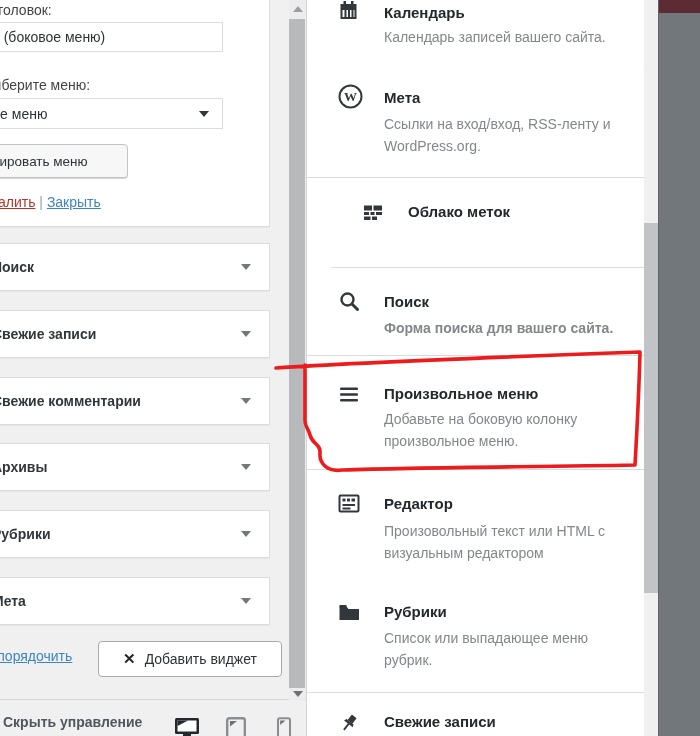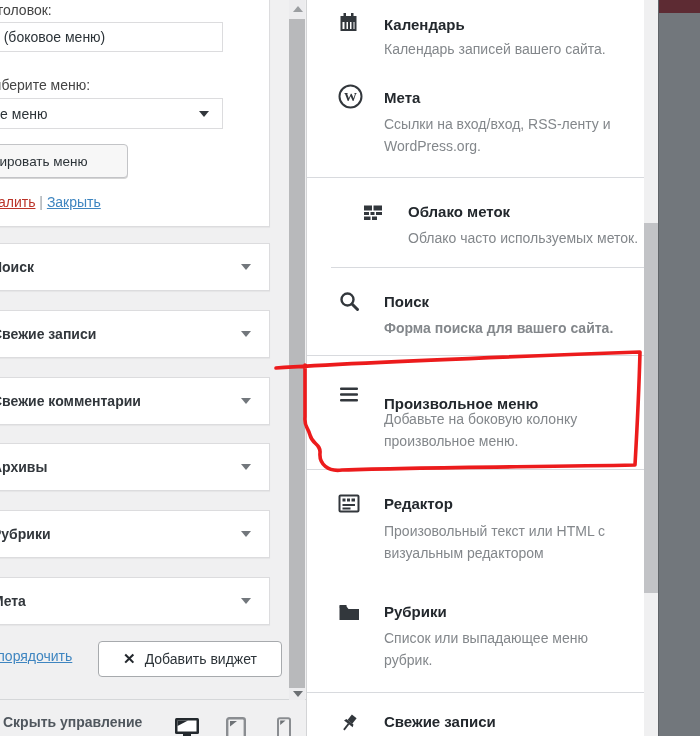--- a/index.html
+++ b/index.html
@@ -62,25 +62,25 @@
   .sb-arrow.down{top:691px;border-top:6px solid #6b6f73;}
 
   
   .panel{position:absolute;left:306px;top:0;width:352px;height:736px;background:#fff;
          border-left:1px solid #d3d4d6;}
   .tile{position:absolute;left:0;width:337px;background:#fff;border-bottom:1px solid #d8dade;cursor:pointer;}
   .tile-icon{position:absolute;left:31px;width:22px;height:22px;}
   .tile-title{position:absolute;left:77px;font-size:15px;font-weight:700;color:#23282d;}
   .tile-desc{position:absolute;left:77px;width:246px;font-size:14px;line-height:22px;
              color:#83878b;white-space:pre-line;}
-  .t1{top:16px;height:80px;border-radius:20px;}   .t1 .tile-icon{top:-3px;} .t1 .tile-title{top:0px;}  .t1 .tile-desc{top:22px;}
+  .t1{top:4px;height:80px;border-radius:20px;}   .t1 .tile-icon{top:-3px;} .t1 .tile-title{top:0px;}  .t1 .tile-desc{top:22px;}
   .t2{top:68px;height:110px;}.t2 .tile-icon{top:16px;} .t2 .tile-title{top:21px;} .t2 .tile-desc{top:45px;}
   .t3{top:178px;height:90px;margin-left:24px;}.t3 .tile-icon{top:24px;} .t3 .tile-title{top:25px;} .t3 .tile-desc{top:49px;}
   .t4{top:268px;height:88px;}.t4 .tile-icon{top:22px;} .t4 .tile-title{top:25px;} .t4 .tile-desc{top:49px;font-weight:bold;}
-  .t5{top:356px;height:114px;}.t5 .tile-icon{top:28px;} .t5 .tile-title{top:39px;text-align:center;} .t5 .tile-desc{top:52px;}
+  .t5{top:356px;height:114px;}.t5 .tile-icon{top:28px;} .t5 .tile-title{top:29px;text-align:center;} .t5 .tile-desc{top:52px;}
   .t6{top:470px;height:140px;}.t6 .tile-icon{top:23px;} .t6 .tile-title{top:25px;} .t6 .tile-desc{top:50px;}
   .t7{top:580px;height:113px;}.t7 .tile-icon{top:22px;} .t7 .tile-title{top:23px;} .t7 .tile-desc{top:47px;}
   .t8{top:693px;height:43px;border-bottom:none;} .t8 .tile-icon{top:19px;} .t8 .tile-title{top:20px;}
 
   .pn-track{position:absolute;left:337px;top:0;width:15px;height:736px;background:#f0f0f1;}
   .pn-thumb{position:absolute;left:337px;top:223px;width:15px;height:370px;background:#c2c3c6;}
 
   
   .preview{position:absolute;left:658px;top:0;width:42px;height:736px;background:#72777c;
            border-left:1px solid #606468;}
@@ -210,21 +210,20 @@
           <rect x="2" y="3.5" width="8" height="5" fill="#32373c"></rect>
           <rect x="11.5" y="3.5" width="8.5" height="5" fill="#32373c"></rect>
           <rect x="2" y="10" width="5" height="3" fill="#32373c"></rect>
           <rect x="8.5" y="10" width="4" height="3" fill="#32373c"></rect>
           <rect x="14" y="10" width="6" height="3" fill="#32373c"></rect>
           <rect x="2" y="14.5" width="6.5" height="3.5" fill="#32373c"></rect>
           <rect x="10" y="14.5" width="5" height="3.5" fill="#32373c"></rect>
         </svg>
       </span>
       <span class="tile-title">Облако меток</span>
-      <span class="tile-desc">Облако часто используемых меток.</span>
     </div>
 
     <div class="tile t4">
       <span class="tile-icon">
         <svg width="23" height="23" viewBox="0 0 23 23">
           <circle cx="9.5" cy="9.5" r="6" fill="none" stroke="#32373c" stroke-width="2.4"></circle>
           <line x1="14" y1="14" x2="19.5" y2="19.5" stroke="#32373c" stroke-width="3" stroke-linecap="round"></line>
         </svg>
       </span>
       <span class="tile-title">Поиск</span>

